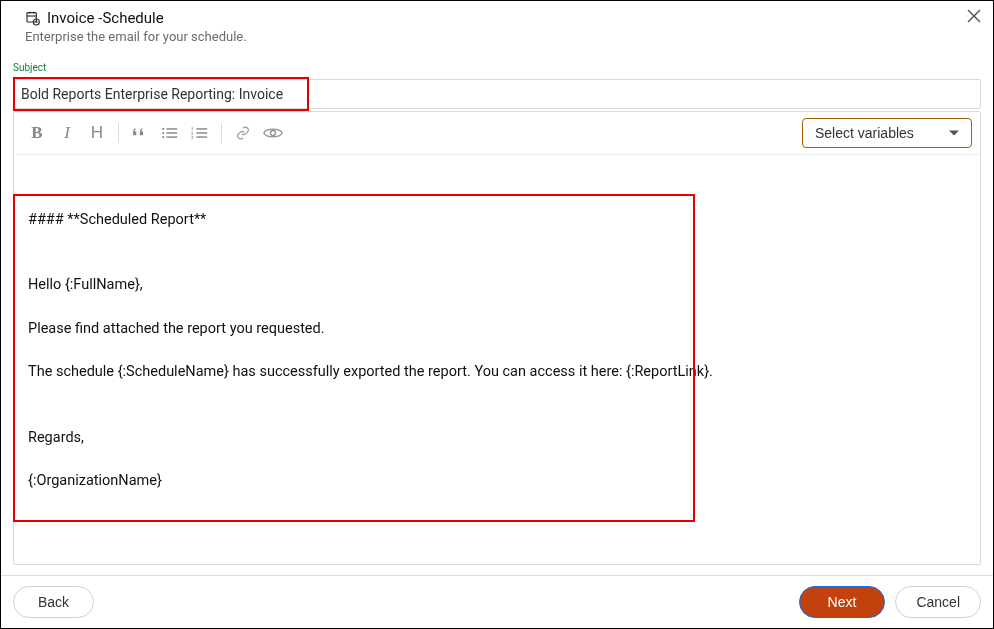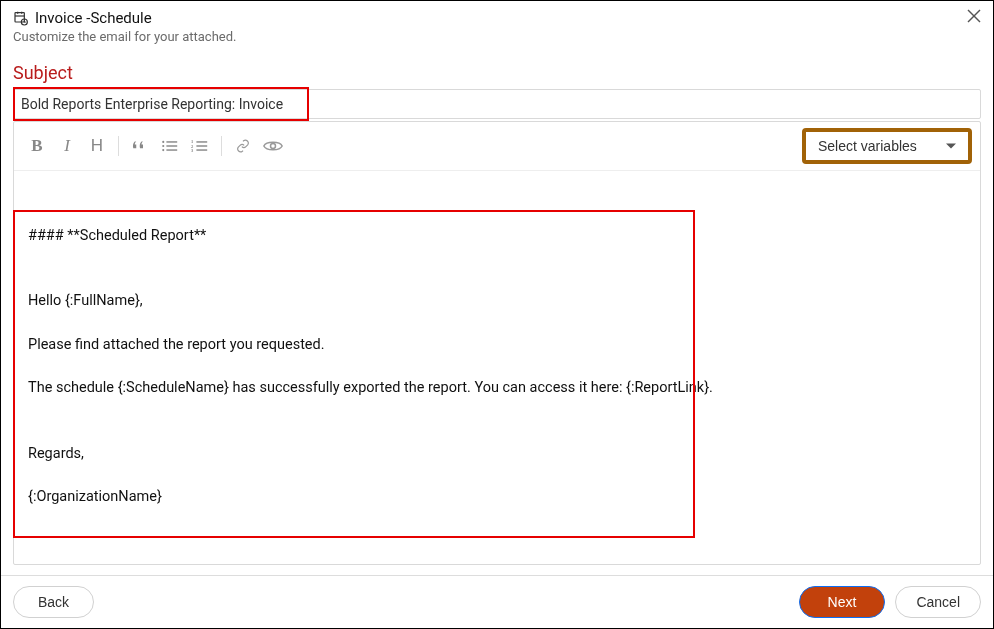--- a/index.html
+++ b/index.html
@@ -12,21 +12,21 @@
     height: 629px;
     position: relative;
     border: 1px solid #000;
   }
   .modal {
     display: flex;
     flex-direction: column;
     height: 100%;
   }
   .modal-header {
-    padding: 8px 12px 6px 12px;
+    padding: 8px 12px 6px 24px;
     position: relative;
   }
   .title-row {
     display: flex;
     align-items: center;
     gap: 6px;
   }
   .title {
     font-size: 15px;
     font-weight: 400;
@@ -49,22 +49,22 @@
     border: none;
   }
   .form-section {
     padding: 6px 12px 0 12px;
     flex: 1;
     overflow: hidden;
     display: flex;
     flex-direction: column;
   }
   .field-label {
-    font-size: 18px;
-    color: #b91c1c;
+    font-size: 10px;
+    color: #15803d;
     margin-bottom: 4px;
     margin-top: 6px;
   }
   .subject-row {
     position: relative;
     height: 34px;
   }
   .subject-full-border {
     position: absolute;
     left: 0;
@@ -131,21 +131,21 @@
   .toolbar .tb-btn.italic { font-style: italic; font-weight: normal; }
   .toolbar .tb-btn.hbtn { font-family: Arial, sans-serif; font-weight: normal; font-size: 17px; }
   .toolbar .divider {
     width: 1px;
     height: 20px;
     background: #ddd;
     margin: 0 6px;
   }
   .toolbar .spacer { flex: 1; }
   .select-vars {
-    border: 4px solid #a16207;
+    border: 1px solid #a16207;
     border-radius: 4px;
     padding: 6px 34px 6px 12px;
     font-size: 14px;
     color: #333;
     position: relative;
     cursor: pointer;
     background: #fff;
     min-width: 170px;
     text-align: left;
   }
@@ -227,21 +227,21 @@
           <line x1="3" y1="9" x2="17" y2="9"></line>
           <line x1="7" y1="2.5" x2="7" y2="5.5"></line>
           <line x1="13" y1="2.5" x2="13" y2="5.5"></line>
           <circle cx="17" cy="18" r="4.5"></circle>
           <line x1="17" y1="16" x2="17" y2="18.2"></line>
           <line x1="17" y1="18.2" x2="19" y2="18.2"></line>
         </svg>
       </span>
       <span class="title">Invoice -Schedule</span>
     </div>
-    <div class="subtitle">Customize the email for your attached.</div>
+    <div class="subtitle">Enterprise the email for your schedule.</div>
     <button class="close-btn">
       <span>
         <svg width="14" height="14" viewBox="0 0 14 14" stroke="#555" stroke-width="1.4">
           <line x1="1" y1="1" x2="13" y2="13"></line>
           <line x1="13" y1="1" x2="1" y2="13"></line>
         </svg>
       </span>
     </button>
   </div>
 

